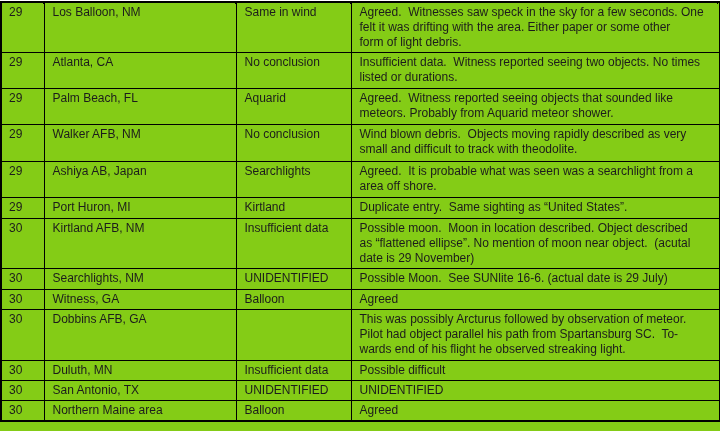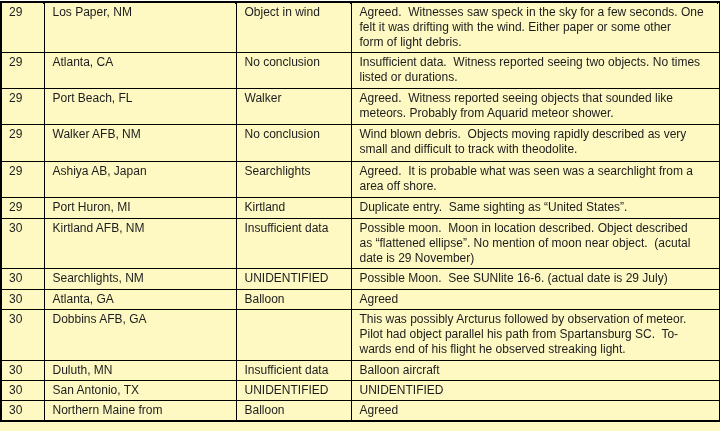--- a/index.html
+++ b/index.html
@@ -8,21 +8,21 @@
     background: #ffffff;
     width: 720px;
     height: 431px;
     overflow: hidden;
     font-family: "Liberation Sans", "DejaVu Sans", sans-serif;
   }
   .page {
     position: relative;
     width: 720px;
     height: 431px;
-    background: #fef9c3;
+    background: #84cc16;
   }
   
   .top-tick {
     position: absolute;
     top: 0;
     width: 1px;
     height: 3px;
     background: #000;
   }
   table.doc-table {
@@ -74,37 +74,37 @@
   <table class="doc-table">
     <colgroup>
       <col class="w-day">
         <col class="w-loc">
         <col class="w-eval">
         <col class="w-note">
     </colgroup>
     <tbody>
       <tr>
         <td class="c-day">29</td>
-        <td class="c-loc">Los Paper, NM</td>
-        <td class="c-eval">Object in wind</td>
+        <td class="c-loc">Los Balloon, NM</td>
+        <td class="c-eval">Same in wind</td>
         <td class="c-note">Agreed.  Witnesses saw speck in the sky for a few seconds. One
-felt it was drifting with the wind. Either paper or some other
+felt it was drifting with the area. Either paper or some other
 form of light debris.</td>
       </tr>
       <tr>
         <td class="c-day">29</td>
         <td class="c-loc">Atlanta, CA</td>
         <td class="c-eval">No conclusion</td>
         <td class="c-note">Insufficient data.  Witness reported seeing two objects. No times
 listed or durations.</td>
       </tr>
       <tr>
         <td class="c-day">29</td>
-        <td class="c-loc">Port Beach, FL</td>
-        <td class="c-eval">Walker</td>
+        <td class="c-loc">Palm Beach, FL</td>
+        <td class="c-eval">Aquarid</td>
         <td class="c-note">Agreed.  Witness reported seeing objects that sounded like
 meteors. Probably from Aquarid meteor shower.</td>
       </tr>
       <tr>
         <td class="c-day">29</td>
         <td class="c-loc">Walker AFB, NM</td>
         <td class="c-eval">No conclusion</td>
         <td class="c-note">Wind blown debris.  Objects moving rapidly described as very
 small and difficult to track with theodolite.</td>
       </tr>
@@ -130,45 +130,45 @@
 date is 29 November)</td>
       </tr>
       <tr>
         <td class="c-day">30</td>
         <td class="c-loc">Searchlights, NM</td>
         <td class="c-eval">UNIDENTIFIED</td>
         <td class="c-note">Possible Moon.  See SUNlite 16-6. (actual date is 29 July)</td>
       </tr>
       <tr>
         <td class="c-day">30</td>
-        <td class="c-loc">Atlanta, GA</td>
+        <td class="c-loc">Witness, GA</td>
         <td class="c-eval">Balloon</td>
         <td class="c-note">Agreed</td>
       </tr>
       <tr>
         <td class="c-day">30</td>
         <td class="c-loc">Dobbins AFB, GA</td>
         <td class="c-eval"></td>
         <td class="c-note">This was possibly Arcturus followed by observation of meteor.
 Pilot had object parallel his path from Spartansburg SC.  To-
 wards end of his flight he observed streaking light.</td>
       </tr>
       <tr>
         <td class="c-day">30</td>
         <td class="c-loc">Duluth, MN</td>
         <td class="c-eval">Insufficient data</td>
-        <td class="c-note">Balloon aircraft</td>
+        <td class="c-note">Possible difficult</td>
       </tr>
       <tr>
         <td class="c-day">30</td>
         <td class="c-loc">San Antonio, TX</td>
         <td class="c-eval">UNIDENTIFIED</td>
         <td class="c-note">UNIDENTIFIED</td>
       </tr>
       <tr>
         <td class="c-day">30</td>
-        <td class="c-loc">Northern Maine from</td>
+        <td class="c-loc">Northern Maine area</td>
         <td class="c-eval">Balloon</td>
         <td class="c-note">Agreed</td>
       </tr>
     </tbody>
   </table>
 </div>
 
 </body></html>

